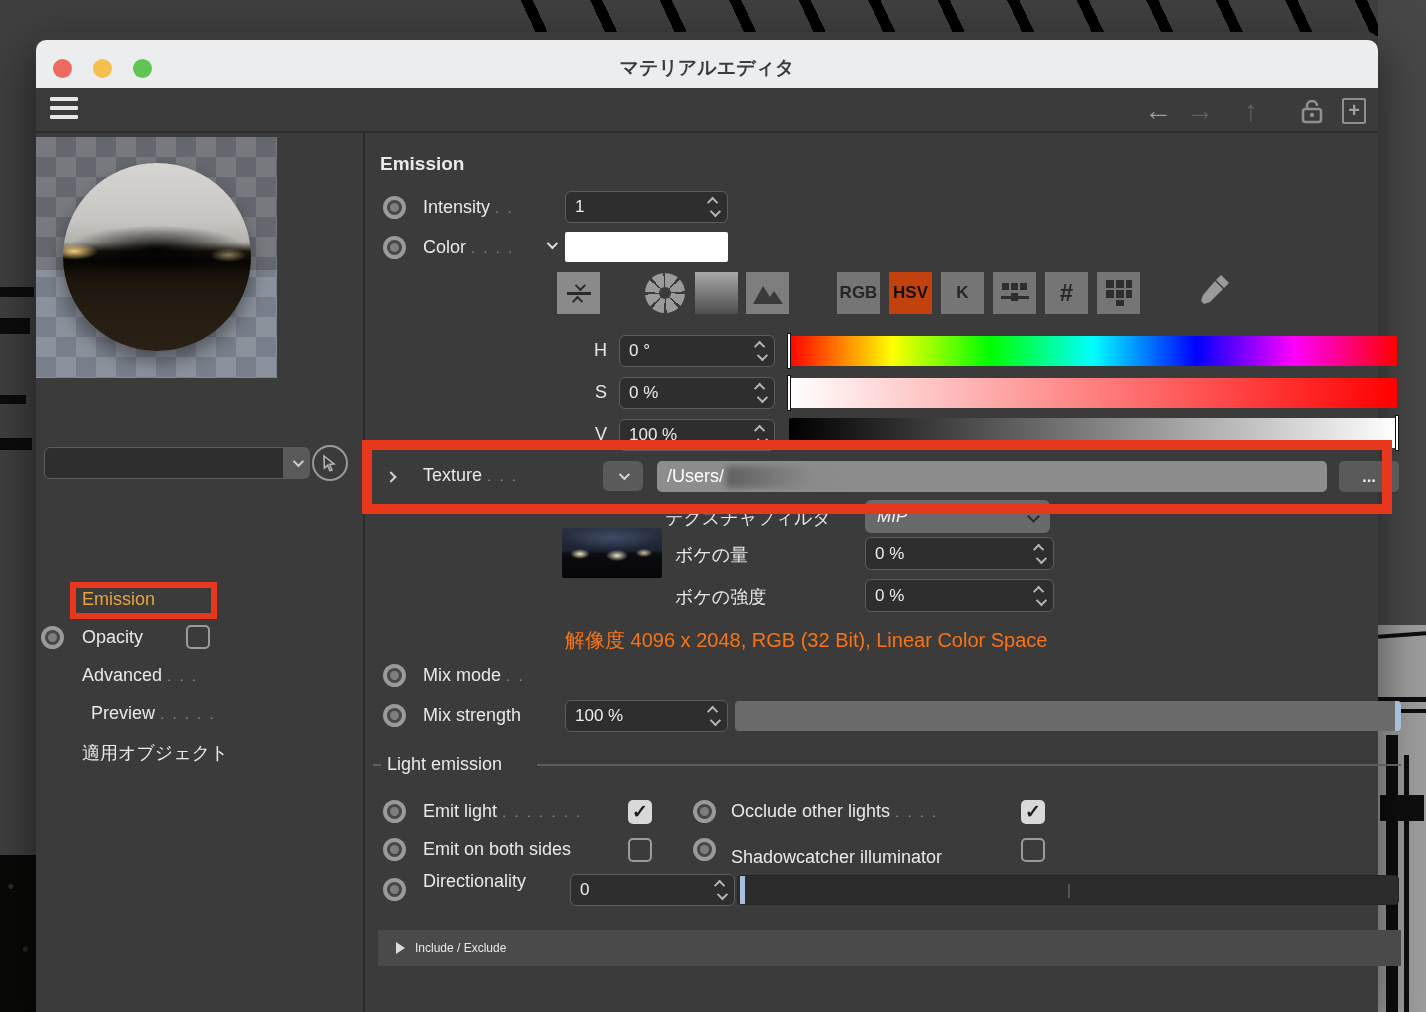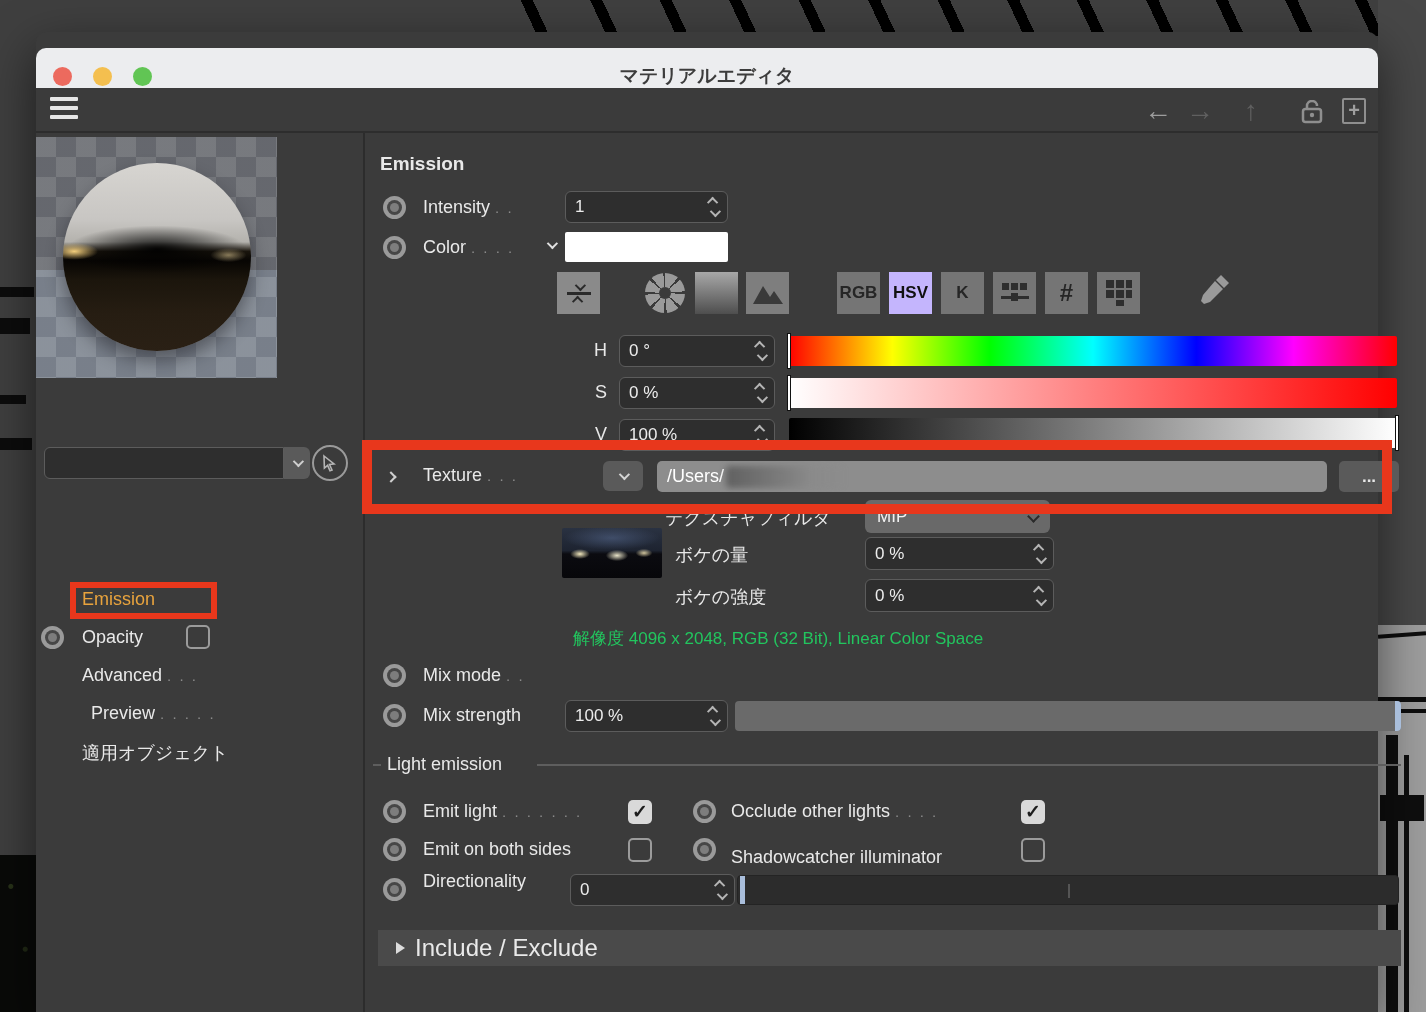--- a/index.html
+++ b/index.html
@@ -17,21 +17,21 @@
                      radial-gradient(circle at 70% 60%, rgba(70,90,40,.4) 0 2px, transparent 3px); }
   .bd-right-top { position:absolute; left:1378px; top:0; width:48px; height:625px; background:#474747; }
   .bd-right-bottom { position:absolute; left:1378px; top:625px; width:48px; height:387px; background:#9d9d9d; }
   .bd-right-line { position:absolute; background:#0e0e0e; }
 
   
   #window { position:absolute; left:36px; top:32px; width:1342px; height:980px;
     background:#3b3b3b; border-radius:10px 10px 0 0;
     box-shadow:0 18px 50px rgba(0,0,0,.55); }
 
-  #titlebar { position:absolute; left:0; top:16px; width:100%; height:56px; background:#ecedef;
+  #titlebar { position:absolute; left:0; top:8px; width:100%; height:56px; background:#ecedef;
     border-radius:10px 10px 0 0; border-bottom:1px solid #c9c9cb; }
   .traffic { position:absolute; top:19px; width:19px; height:19px; border-radius:50%; }
   #title { position:absolute; left:0; right:0; top:0; height:56px; line-height:56px; text-align:center;
     font-size:19px; font-weight:bold; color:#3c3c3c; }
 
   #toolbar { position:absolute; left:0; top:56px; width:100%; height:45px; background:#3b3b3b;
     border-bottom:2px solid #2d2d2d; }
   .burger span { display:block; width:28px; height:4px; background:#e6e6e6; border-radius:1px; margin-bottom:5px; }
   .tb-arrow { font-size:28px; line-height:41px; }
 
@@ -77,28 +77,28 @@
   .lbl { position:absolute; color:#e9e9e9; font-size:18px; white-space:nowrap; }
   .dots { color:#8b8b8b; letter-spacing:2px; font-size:15px; }
 
   .checkbox { position:absolute; width:24px; height:24px; border-radius:5px; }
   .checkbox.off { border:2px solid #9b9b9b; background:transparent; }
   .checkbox.on  { background:#d9d9d9; color:#1d1d1d; font-size:19px; font-weight:bold;
     text-align:center; line-height:24px; }
 
   .icon-btn { position:absolute; width:43px; height:42px; background:#7e7e7e; color:#262626;
     font-weight:bold; font-size:17px; display:flex; align-items:center; justify-content:center; }
-  .icon-btn.sel { background:#c4b5fd; color:#111; }
+  .icon-btn.sel { background:#c2410c; color:#111; }
 
   .gradbar { position:absolute; height:30px; border-radius:2px; }
   .marker { position:absolute; top:-3px; width:4px; height:36px; background:#fff;
     border:1px solid #111; }
 
   .dd { position:absolute; background:#696969; border-radius:6px; color:#f2f2f2; font-size:17px;
-    display:flex; align-items:center; padding:0 12px; }
+    display:flex; align-items:center; padding:0 12px;font-style:italic; }
   .dd .dd-chev { margin-left:auto; border-color:#2a2a2a; }
 
   .annotation { position:absolute; border:10px solid #e8371c; z-index:60; pointer-events:none; }
 
   .slider-full { position:absolute; height:30px; background:#6a6a6a; border-radius:4px; }
   .slider-full .cap { position:absolute; right:0; top:0; width:6px; height:30px;
     background:#a9bedb; border-radius:0 4px 4px 0; }
   .slider-empty { position:absolute; height:30px; background:#2c2c2c; border-radius:4px;
     border:1px solid #242424; }
   .slider-empty .handle { position:absolute; left:2px; top:0; width:5px; height:28px; background:#a9bedb; }
@@ -359,21 +359,21 @@
     </div>
     <div class="lbl" style="left:310px;top:452px;">ボケの強度</div>
     <div class="field" style="left:500px;top:446px;width:189px;height:33px;">
       <span class="val">0 %</span>
       <span class="stepper">
           <span class="chev up"></span>
           <span class="chev down"></span>
         </span>
     </div>
 
-    <div class="lbl" style="left:208px;top:494px;font-size:17px;color:#22c55e;">解像度 4096 x 2048, RGB (32 Bit), Linear Color Space</div>
+    <div class="lbl" style="left:200px;top:494px;font-size:20px;color:#f97316;">解像度 4096 x 2048, RGB (32 Bit), Linear Color Space</div>
 
     <div class="radio" style="left:18px;top:531px;">
         <i>
           <b></b>
         </i>
       </div>
     <div class="lbl" style="left:58px;top:532px;">
       <span>Mix mode</span> <span class="dots">. .</span>
     </div>
 
@@ -445,18 +445,18 @@
           <span class="chev down"></span>
         </span>
     </div>
     <div class="slider-empty" style="left:372px;top:742px;width:662px;">
       <div class="handle"></div>
       <div class="tick"></div>
     </div>
 
     <div class="abs" style="left:13px;top:797px;width:1023px;height:36px;background:#4a4a4a;display:flex;align-items:center;padding:0 18px;gap:10px;">
       <span class="tri-right"></span>
-      <span class="lbl" style="position:static;font-size:24px;">Include / Exclude</span>
+      <span class="lbl" style="position:static;font-size:12px;">Include / Exclude</span>
     </div>
   </div>
 
   <div class="annotation" style="left:326px;top:408px;width:1030px;height:74px;"></div>
 </div>
 
 </body></html>

